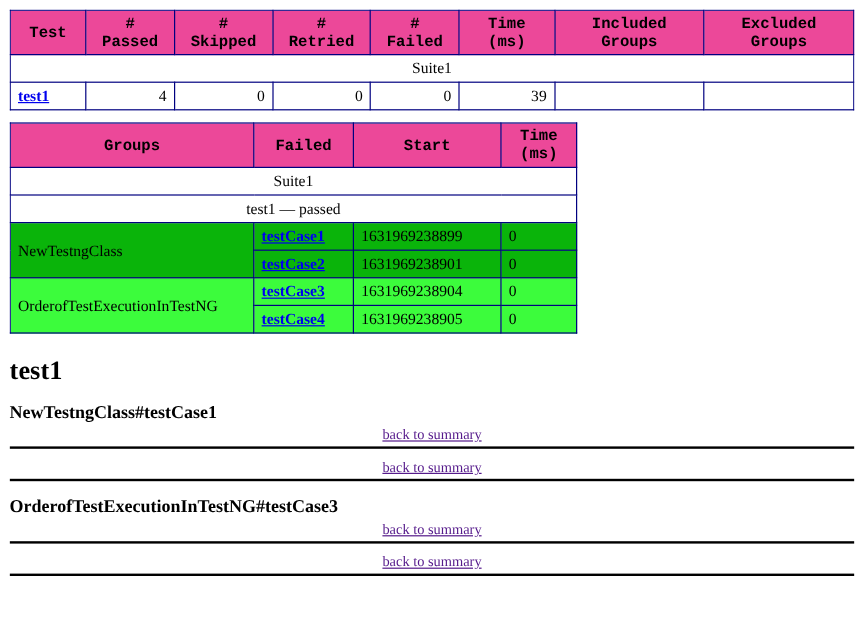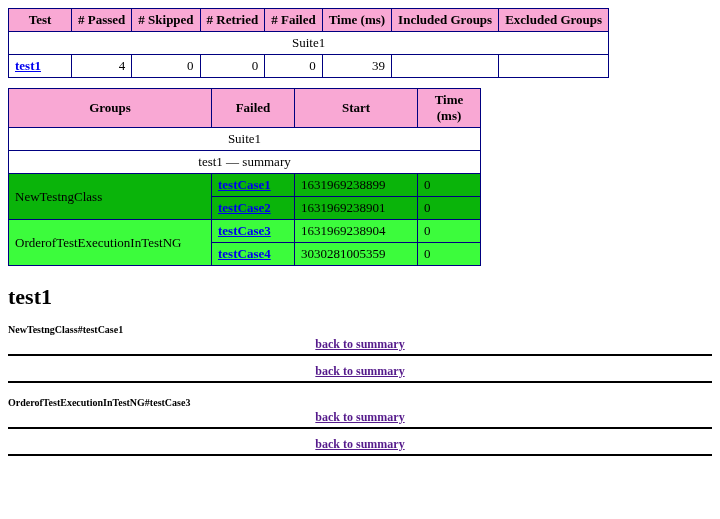--- a/index.html
+++ b/index.html
@@ -17,21 +17,22 @@
   }
   table.summary th, table.summary td {
     border: 1px solid #000080;
     padding: 3px 6px;
     font-size: 13px;
     vertical-align: middle;
   }
   table.summary th {
     font-weight: bold;
     text-align: center;
-    background: #f9a8d4;
+    background: #ec4899;
+    font-family: Liberation Mono, monospace;
   }
   table.summary .suite-row td {
     text-align: center;
     font-weight: normal;
     font-family: Liberation Serif, serif;
   }
   table.summary .num {
     text-align: right;
   }
   table.summary .test-col {
@@ -64,29 +65,28 @@
   .method-col { width: 70px; }
   .start-col { width: 110px; }
   .time-col { width: 50px; }
 
   h2.test-header {
     font-size: 22px;
     font-weight: bold;
     margin: 18px 0 10px 0;
   }
   h3.case-header {
-    font-size: 10px;
+    font-size: 15px;
     font-weight: bold;
     margin: 14px 0 2px 0;
   }
   .back-row {
     text-align: center;
     font-size: 12px;
     margin-bottom: 2px;
-    font-weight: bold;
   }
   hr.sep {
     border: none;
     border-top: 2px solid #000;
     margin: 2px 0 8px 0;
   }
 </style>
 </head>
 <body>
 
@@ -125,21 +125,21 @@
       <tr>
     <th class="class-col">Groups</th>
     <th class="method-col">Failed</th>
     <th class="start-col">Start</th>
     <th class="time-col">Time (ms)</th>
   </tr>
   <tr class="suite-row">
     <td colspan="4" style="text-align:center">Suite1</td>
   </tr>
   <tr class="suite-row">
-    <td colspan="4" style="text-align:center">test1 — summary</td>
+    <td colspan="4" style="text-align:center">test1 — passed</td>
   </tr>
   </tbody>
     <tbody id="detail-body">
       <tr class="row-dark">
         <td class="class-col" rowspan="2">NewTestngClass</td>
         <td><a href="#" class="testlink">testCase1</a></td>
         <td>1631969238899</td>
         <td>0</td>
       </tr>
       <tr class="row-dark">
@@ -148,21 +148,21 @@
         <td>0</td>
       </tr>
       <tr class="row-light">
         <td class="class-col" rowspan="2">OrderofTestExecutionInTestNG</td>
         <td><a href="#" class="testlink">testCase3</a></td>
         <td>1631969238904</td>
         <td>0</td>
       </tr>
       <tr class="row-light">
         <td><a href="#" class="testlink">testCase4</a></td>
-        <td>3030281005359</td>
+        <td>1631969238905</td>
         <td>0</td>
       </tr>
     </tbody>
 </table>
 
 <h2 class="test-header">test1</h2>
 <div id="cases-container">
     <h3 class="case-header">NewTestngClass#testCase1</h3>
     <div class="back-row"><a href="#" class="plain">back to summary</a></div>
     <hr class="sep">

